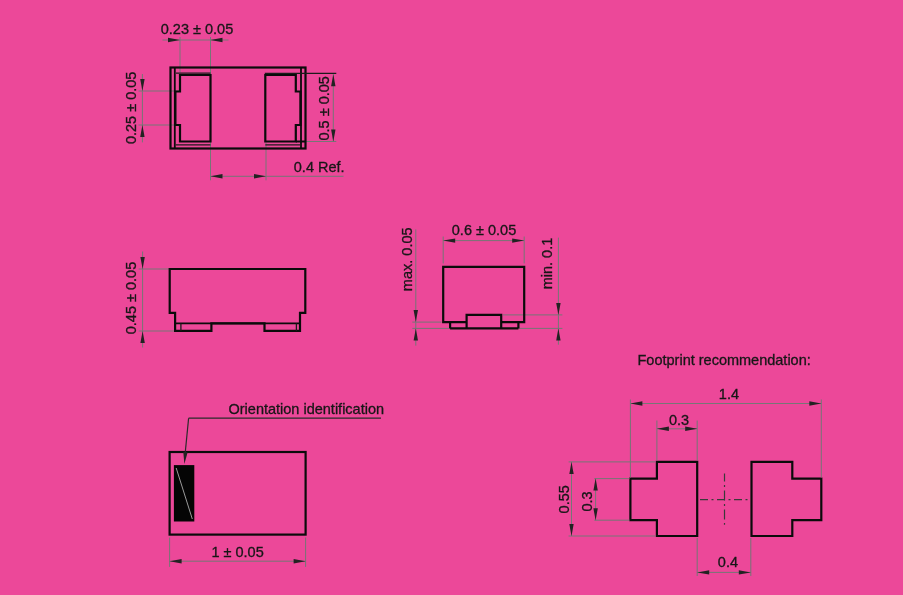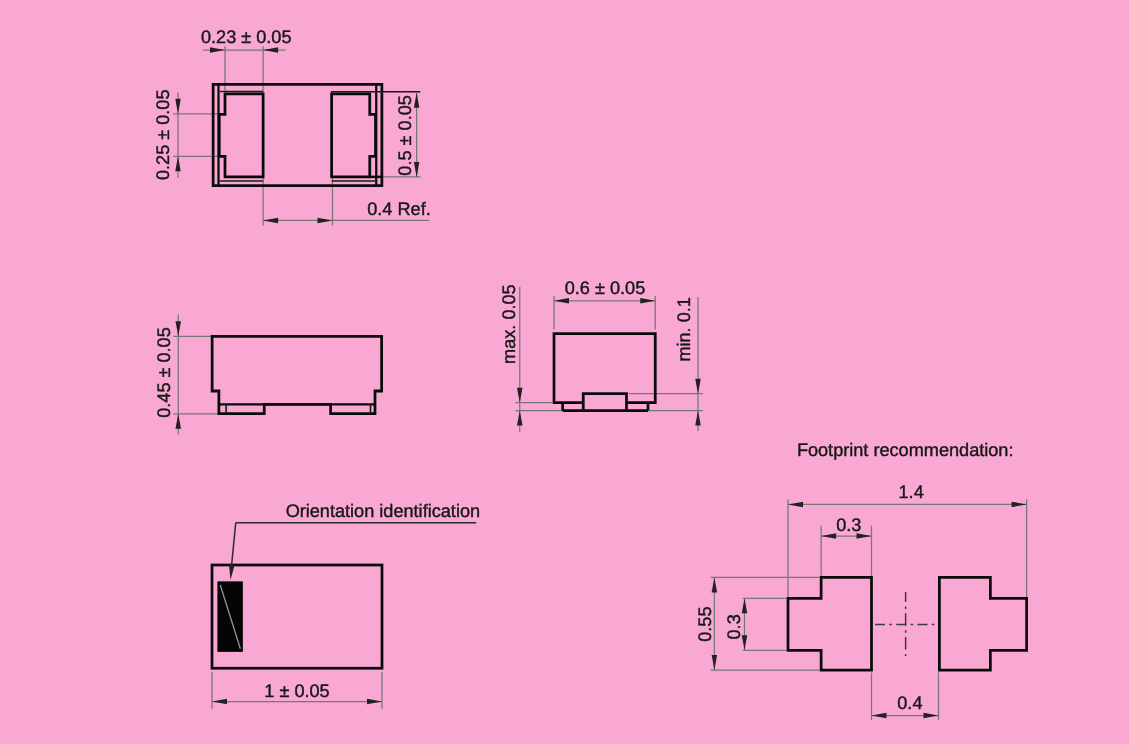--- a/index.html
+++ b/index.html
@@ -1,16 +1,16 @@
 <!DOCTYPE html>
 <html><head>
 <meta charset="utf-8">
 <style>
   html,body{margin:0;padding:0;background:#ffffff;}
-  .page{width:903px;height:595px;position:relative;overflow:hidden;background:#f9a8d4;}
+  .page{width:903px;height:595px;position:relative;overflow:hidden;background:#ec4899;}
   svg{display:block;transform:translateZ(0);}
   text{font-family:"Liberation Sans",sans-serif;fill:#171717;stroke:#171717;stroke-width:0.32px;}
 </style>
 </head>
 <body>
 <div class="page">
 <svg width="903" height="595" viewBox="0 0 903 595">
 <defs>
 <path id="ar" d="M0,0 L-12,2.2 L-12,-2.2 Z" fill="#222222"></path>
 </defs>

